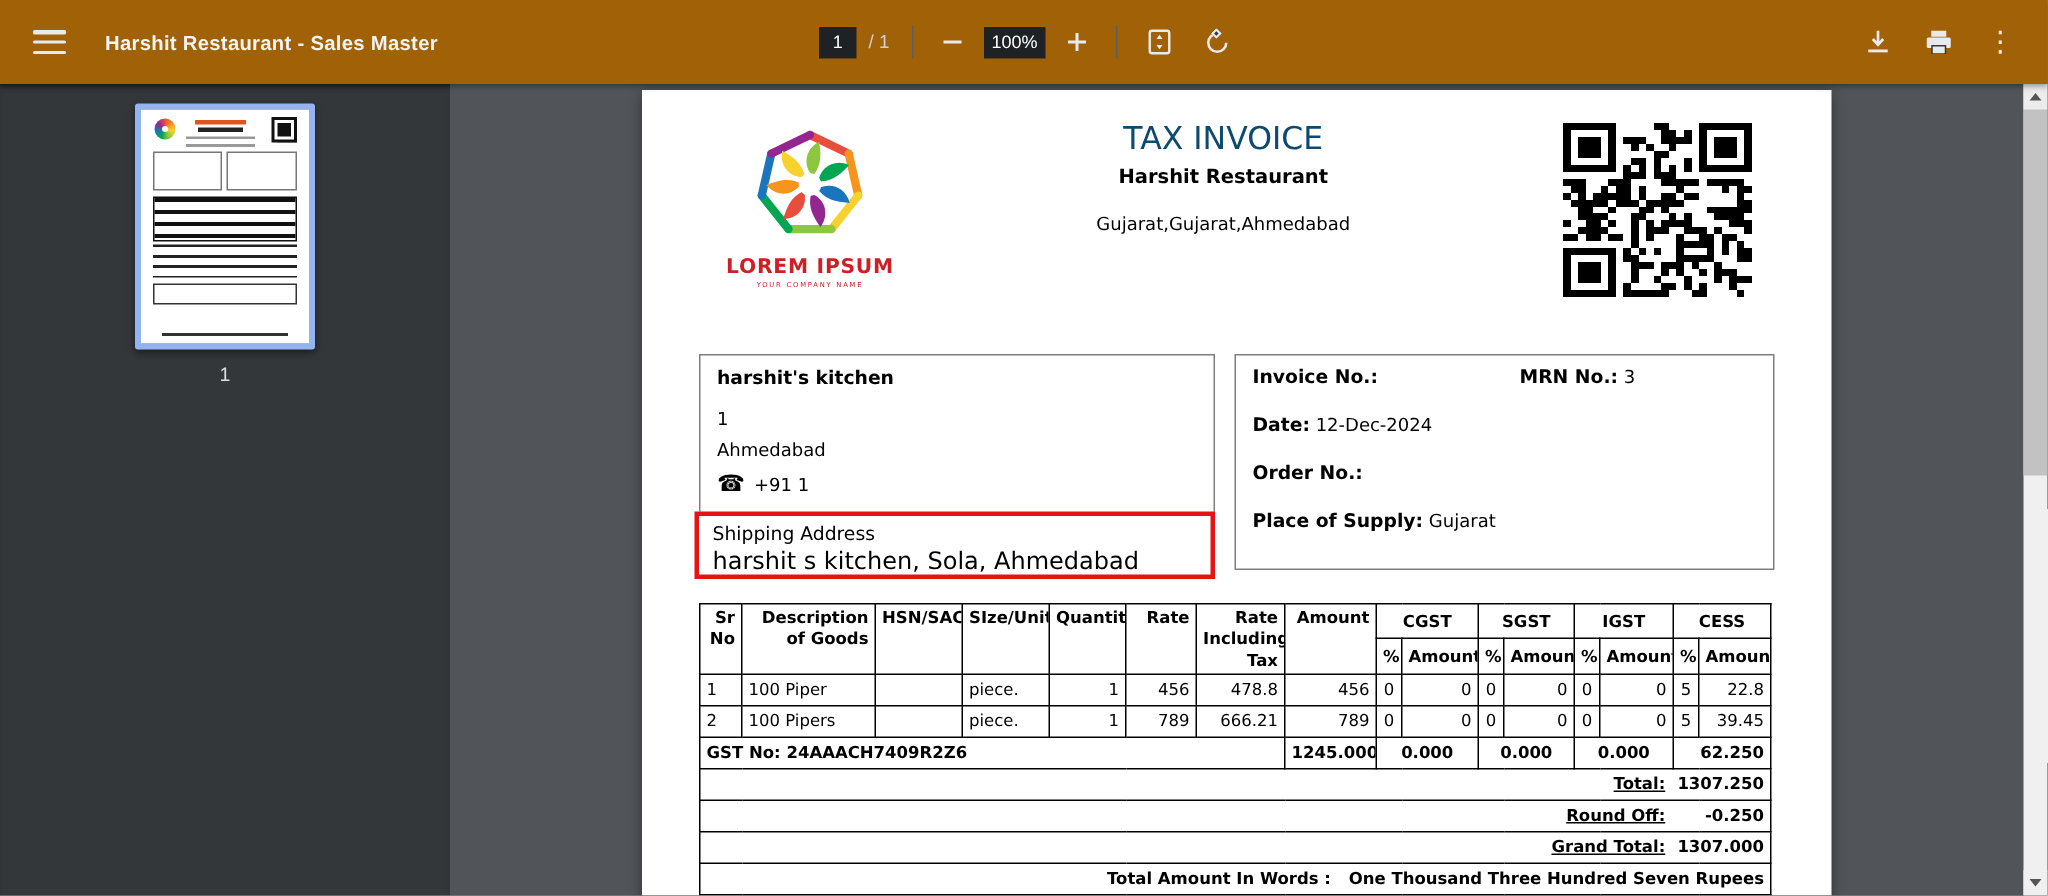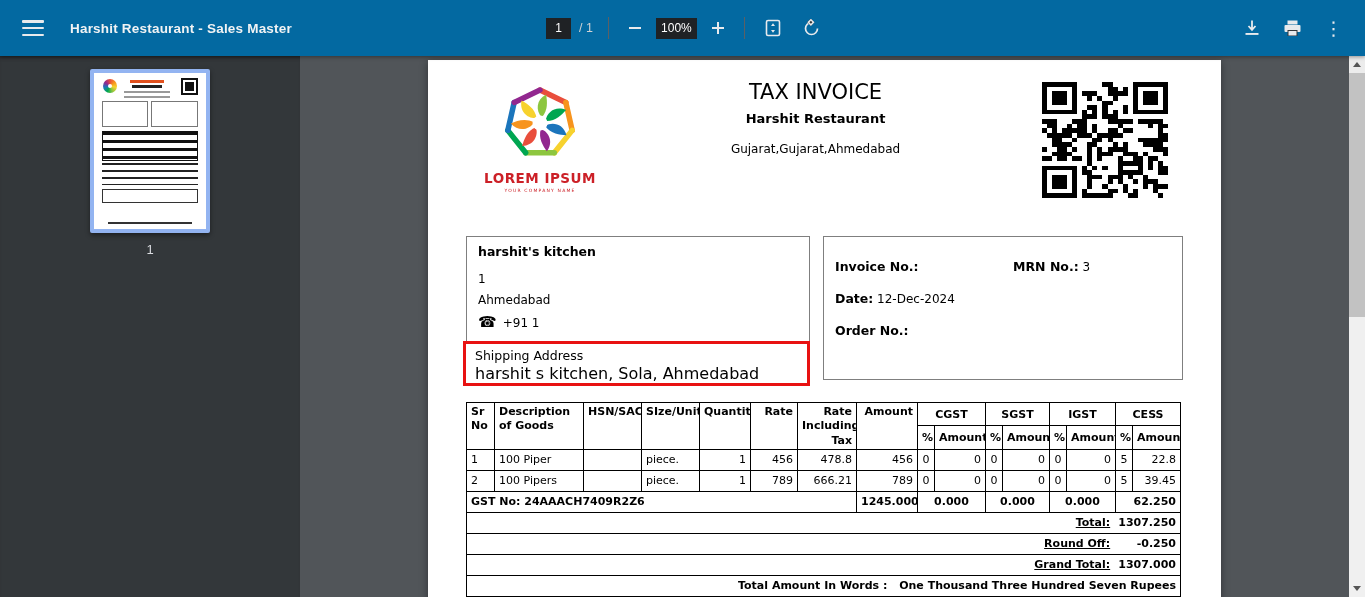--- a/index.html
+++ b/index.html
@@ -1,20 +1,20 @@
 <!DOCTYPE html>
 <html><head>
 <meta charset="utf-8">
 <style>
   * { margin:0; padding:0; box-sizing:border-box; }
   html,body { width:1365px; height:597px; overflow:hidden; background:#515559;
               font-family:"Liberation Sans", sans-serif; }
 
   
-  .toolbar { position:relative; height:56px; background:#0369a1; color:#eceef0;
+  .toolbar { position:relative; height:56px; background:#a16207; color:#eceef0;
              display:flex; align-items:center; box-shadow:0 1px 4px rgba(0,0,0,.4); z-index:5; }
   .hamburger { margin-left:22px; width:22px; height:16px; display:flex; flex-direction:column;
                justify-content:space-between; cursor:pointer; }
   .hamburger span { display:block; height:2.5px; background:#e8eaed; border-radius:1px; }
   .tb-title { margin-left:26px; font-size:13.5px; font-weight:700; color:#f1f3f4; letter-spacing:.2px; }
   .tb-center { position:absolute; left:546px; top:0; height:56px; display:flex; align-items:center; }
   .pg-box { width:25px; height:21px; background:#1f2225; color:#fff; font-size:12px;
             text-align:center; line-height:21px; border:none; }
   .pg-rest { margin-left:8px; font-size:12.5px; color:#cfd2d4; }
   .tb-divider { width:1px; height:22px; background:#5b6065; margin:0 15px; }
@@ -67,49 +67,49 @@
   .sb-up .sb-arrow { border-bottom:5px solid #555; }
   .sb-down .sb-arrow { border-top:5px solid #555; }
   .sb-thumb { position:absolute; left:0; top:17px; width:16px; height:244px; background:#c2c2c2; cursor:pointer; }
 
   
   .logo-wrap { position:absolute; left:47px; top:26px; width:130px; text-align:center; }
   .logo-text { margin-top:6px; color:#cc2027; font-weight:700; font-size:13.5px; letter-spacing:.5px; }
   .logo-sub  { color:#cc2027; font-size:4.5px; letter-spacing:1.2px; margin-top:2px; }
 
   .head-text { position:absolute; left:165px; top:20px; width:445px; text-align:center; }
-  .inv-title { font-size:21px; color:#000000; font-weight:500; }
+  .inv-title { font-size:21px; color:#0c4a6e; font-weight:500; }
   .inv-company { font-size:13px; font-weight:700; margin-top:7px; }
   .inv-addr { font-size:12px; margin-top:15px; line-height:1.35; }
 
   .qr { position:absolute; left:614px; top:22px; width:126px; height:116px; }
 
   .info-box { position:absolute; border:1px solid #7f7f7f; font-size:12px; }
   .box-left { left:38px; top:176px; width:344px; height:147px; padding:7px 11px; }
   .cust-name { font-size:12.5px; font-weight:700; }
   .cust-line { margin-top:0; line-height:21px; }
   .cust-line.first { margin-top:10px; }
   .phone-line { line-height:22px; }
   .phone-ic { font-size:15px; margin-right:6px; }
 
   .red-box { position:absolute; left:35px; top:281px; width:347px; height:45px;
              border:3px solid #e81212; padding:2px 9px; background:#fff; }
   .ship-label { font-size:12.5px; font-weight:400; line-height:19px; }
   .ship-addr { font-size:16px; line-height:17px; }
 
-  .box-right { left:395px; top:176px; width:360px; height:144px; padding:20px 11px; }
+  .box-right { left:395px; top:176px; width:360px; height:144px; padding:4px 11px; }
   .meta-row { position:relative; line-height:20px; margin-top:12px; font-size:12px; }
   .meta-row:first-child { margin-top:0; }
   .meta-row b { font-size:12.5px; }
   .mrn { position:absolute; left:178px; top:0; }
 
   table.inv-table { position:absolute; left:38px; top:342px; width:714px; border-collapse:collapse;
                     table-layout:fixed; font-size:11px; }
   .inv-table th, .inv-table td { border:1px solid #000; padding:1px 4px; overflow:hidden; }
-  .inv-table thead th { font-weight:700; vertical-align:top; text-align:left; line-height:1.3; padding-top:2px; }
+  .inv-table thead th { font-weight:700; vertical-align:top; text-align:right; line-height:1.3; padding-top:2px; }
   .inv-table thead th.r { text-align:right; }
   .inv-table thead th.c { text-align:center; vertical-align:middle; }
   .inv-table tbody td { height:21px; white-space:nowrap; }
   .al-l { text-align:left; } .al-r { text-align:right; } .al-c { text-align:center; }
   .sumrow td { font-weight:700; height:21px; }
   .tot-label { font-weight:700;text-decoration:underline; }
   .tot-val { display:inline-block; width:62px; text-align:right; font-weight:700; }
   .words td { text-align:right; font-weight:700; padding-right:4px; }
   .words .gap { display:inline-block; width:8px; }
 </style>
@@ -567,20 +567,24 @@
           </span>
         </div>
         <div class="meta-row">
           <b>Date:</b>
           <span>12-Dec-2024</span>
         </div>
         <div class="meta-row">
           <b>Order No.:</b>
           <span></span>
         </div>
+        <div class="meta-row">
+          <b>Place of Supply:</b>
+          <span>Gujarat</span>
+        </div>
       </div>
 
       <table class="inv-table">
         <colgroup>
           <col style="width:28px">
             <col style="width:89px">
             <col style="width:58px">
             <col style="width:58px">
           <col style="width:51px">
             <col style="width:47px">

